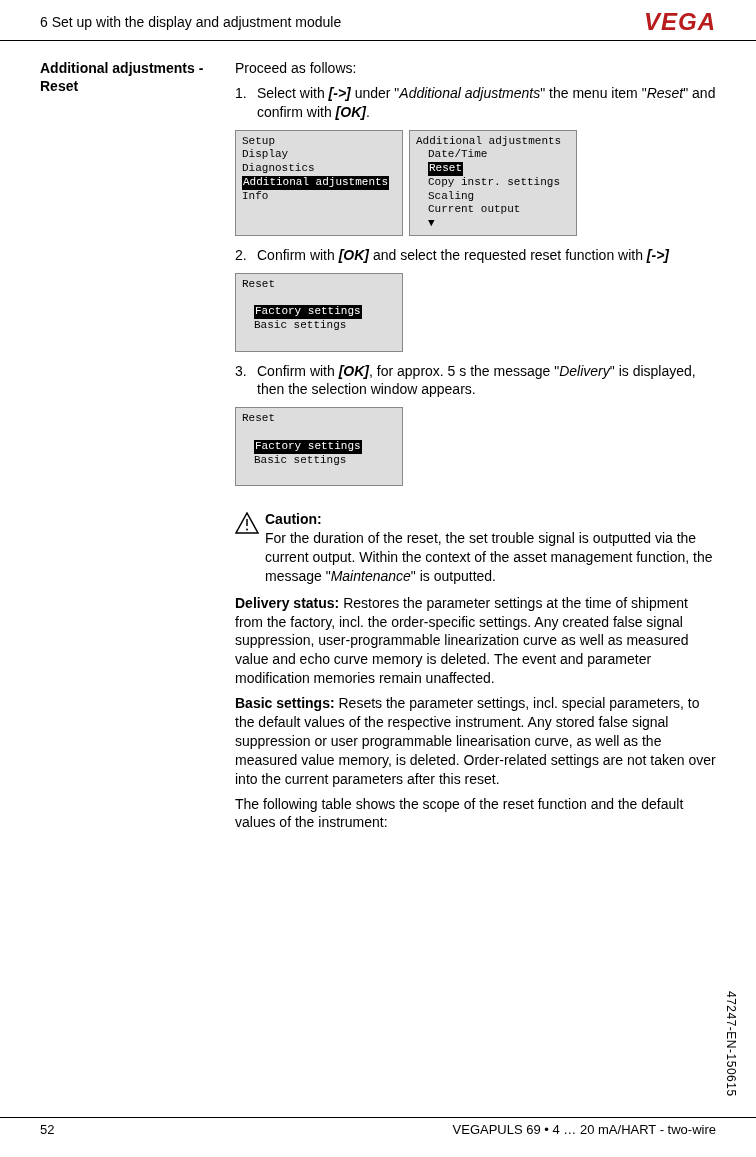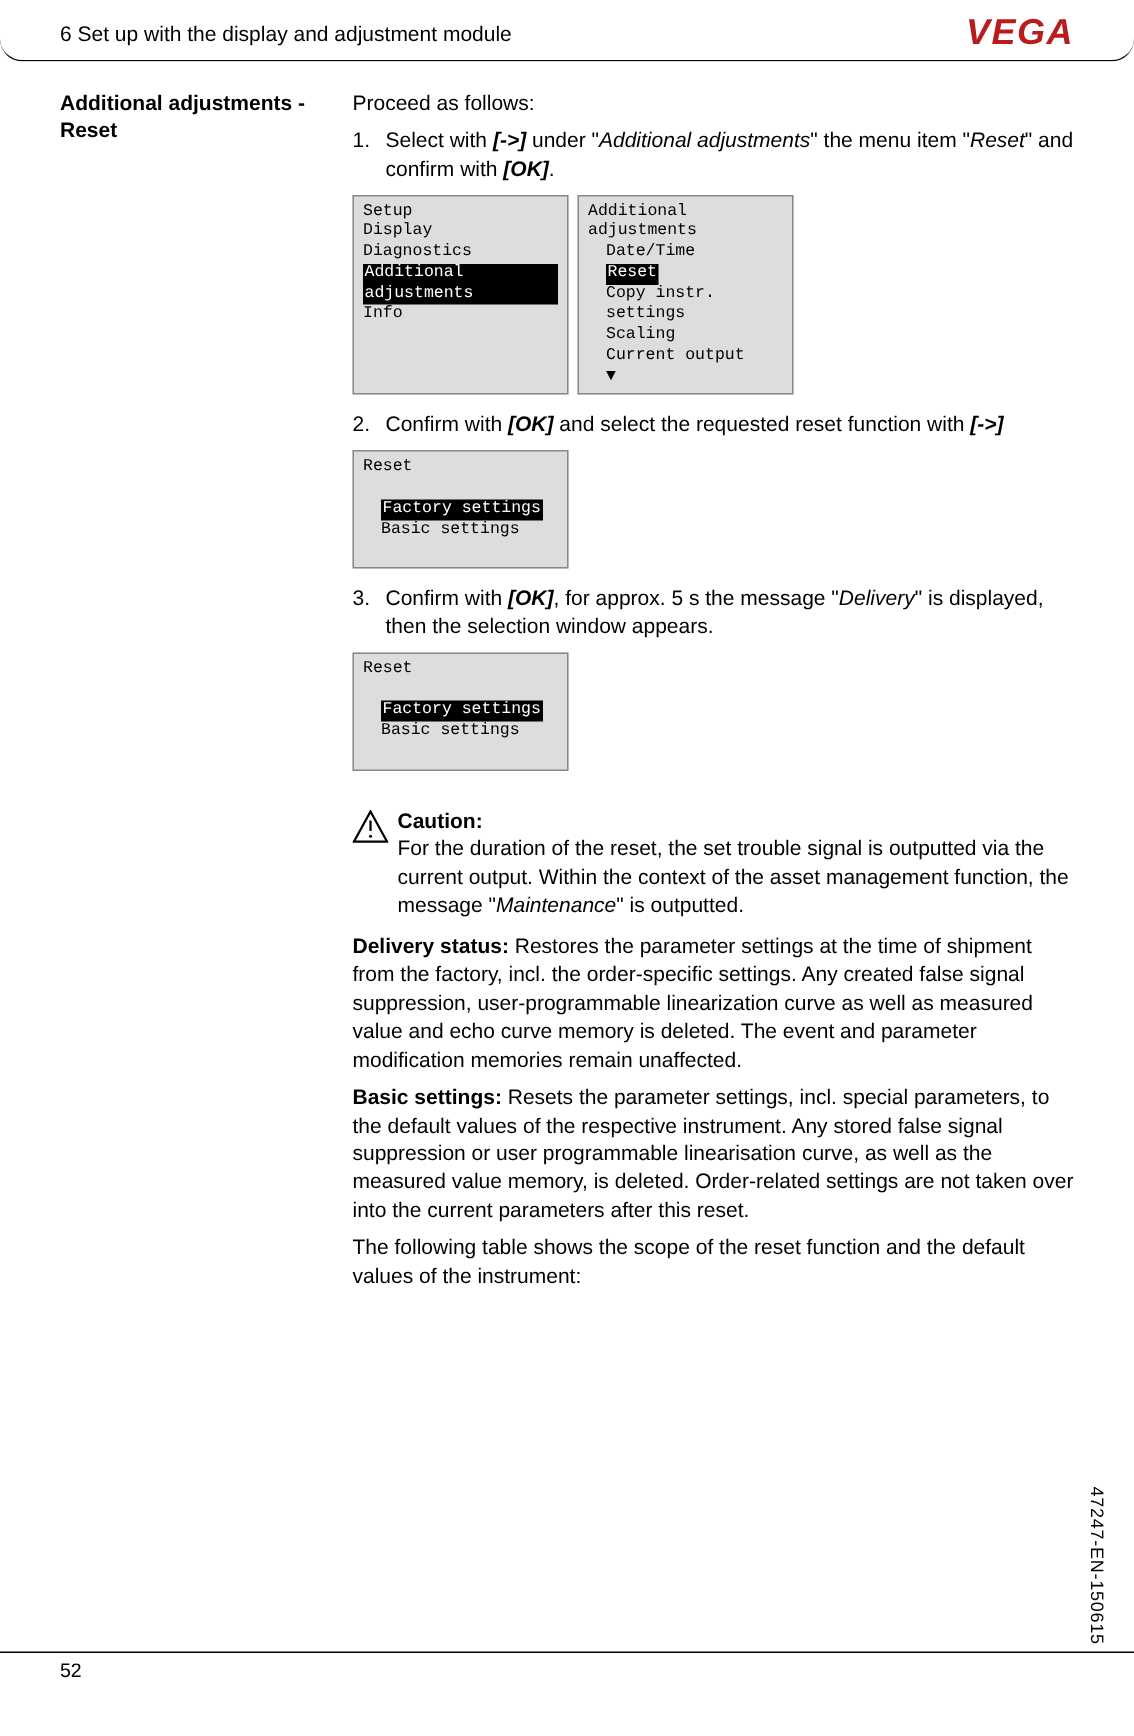--- a/index.html
+++ b/index.html
@@ -11,21 +11,20 @@
       background: #fff;
       position: relative;
       color: #000;
     }
     .page-header {
       display: flex;
       justify-content: space-between;
       align-items: center;
       padding: 8px 40px 4px 40px;
       border-bottom: 1px solid #000;
-      border-radius: 15px;
     }
     .chapter-title {
       font-size: 14px;
     }
     .logo {
       display: flex;
       align-items: center;
     }
     .logo-text {
       font-family: Arial, sans-serif;
@@ -79,21 +78,21 @@
       gap: 6px;
       margin: 8px 0 10px 0;
     }
     .screenshot {
       border: 1px solid #888;
       background: #ddd;
       font-family: "Courier New", monospace;
       font-size: 11px;
       line-height: 1.25;
       padding: 4px 6px 4px 6px;
-      width: 144px;
+      width: 168px;
     }
     .screenshot .inv {
       background: #000;
       color: #fff;
       display: inline-block;
       padding: 0 1px;
     }
     .screenshot .indent {
       padding-left: 12px;
       display: block;
@@ -117,21 +116,21 @@
       height: 22px;
     }
     .caution-text {
       flex: 1;
     }
     .page-footer {
       position: absolute;
       bottom: 20px;
       left: 0;
       right: 0;
-      padding: 16px 40px;
+      padding: 0 40px;
       display: flex;
       justify-content: space-between;
       align-items: flex-end;
       font-size: 13px;
       border-top: 1px solid #000;
       padding-top: 4px;
       text-align: right;
     }
     .doc-id {
       position: absolute;
@@ -248,13 +247,14 @@
     </p>
 
     <p>The following table shows the scope of the reset function and the default values of the instrument:</p>
   </div>
 </div>
 
 <div class="doc-id">47247-EN-150615</div>
 
 <div class="page-footer">
   <span>52</span>
+  <span>VEGAPULS 69 • 4 … 20 mA/HART - two-wire</span>
 </div>
 
 </body></html>

